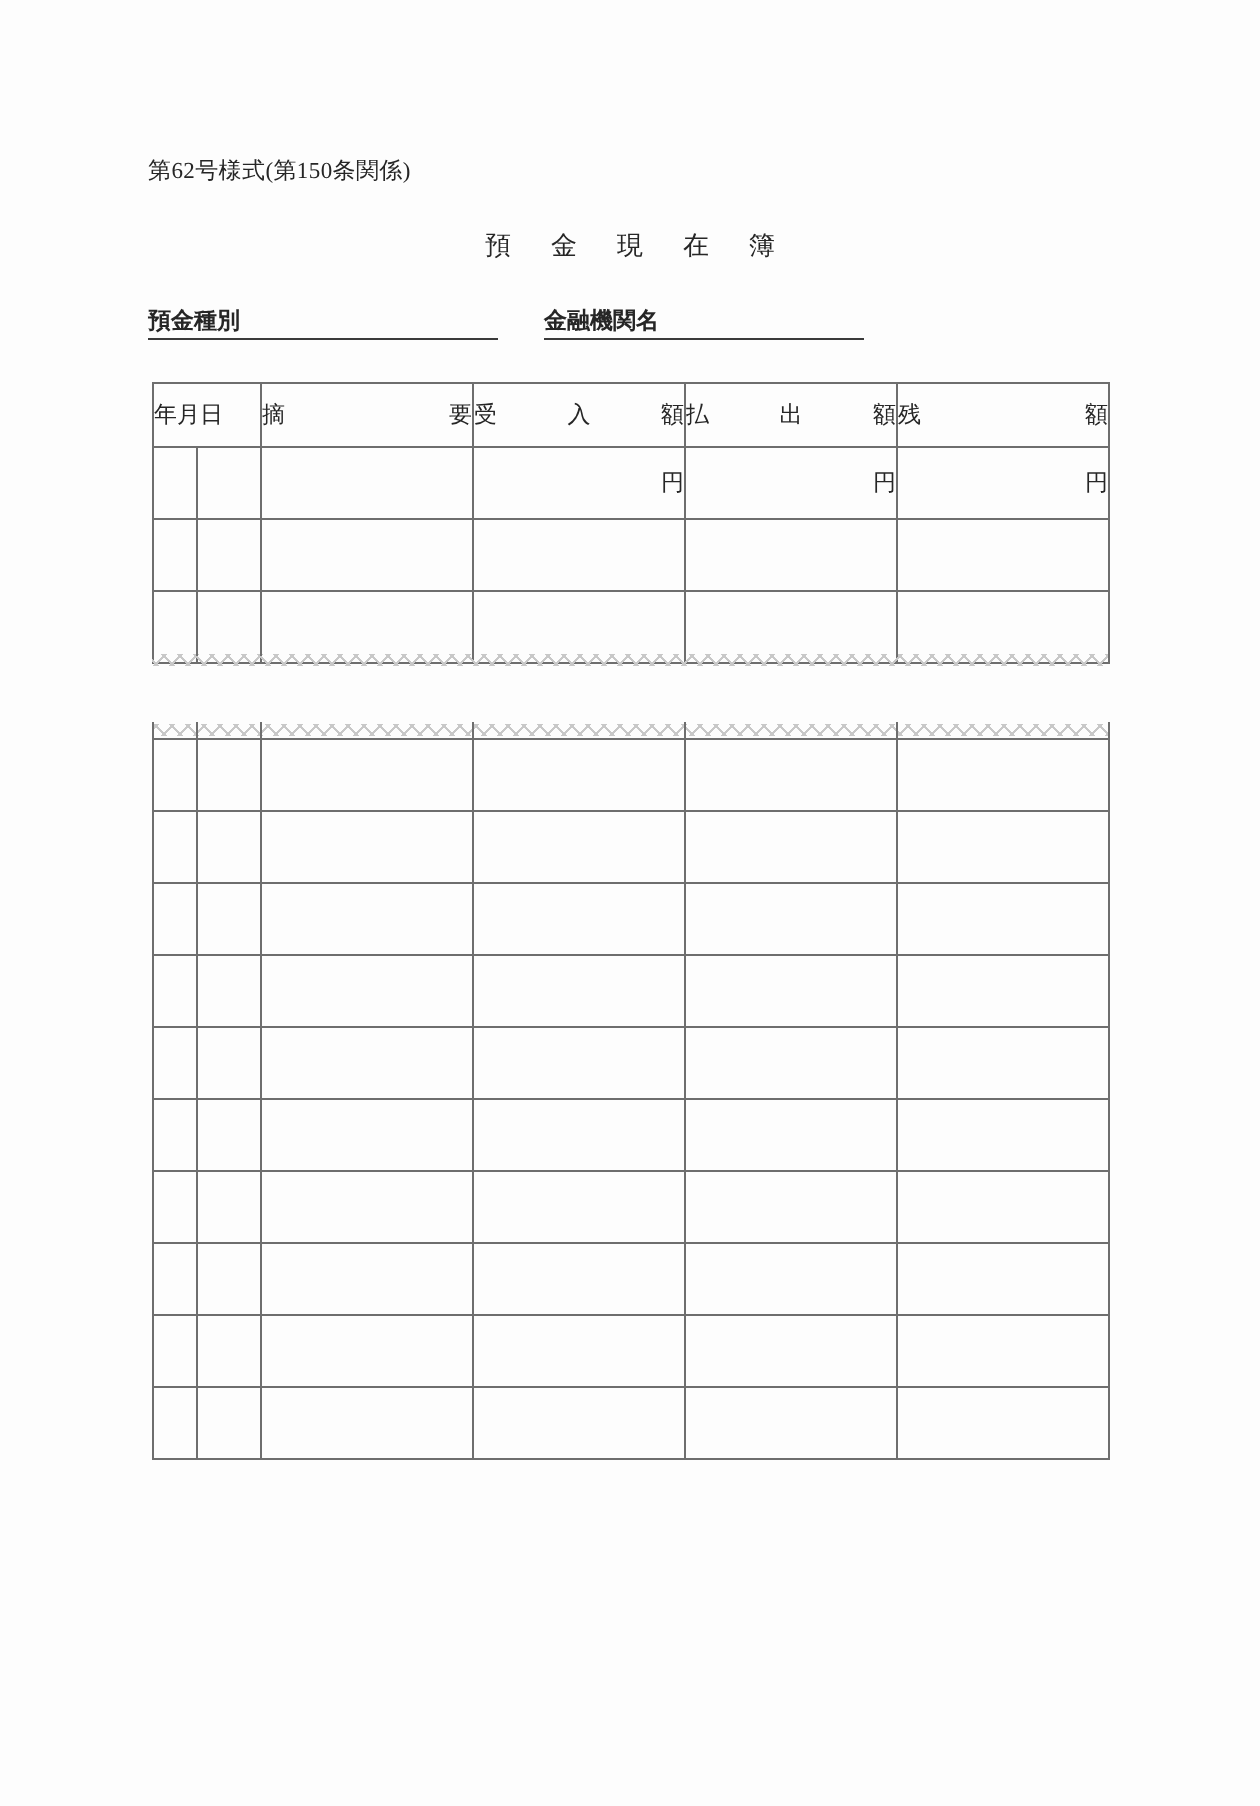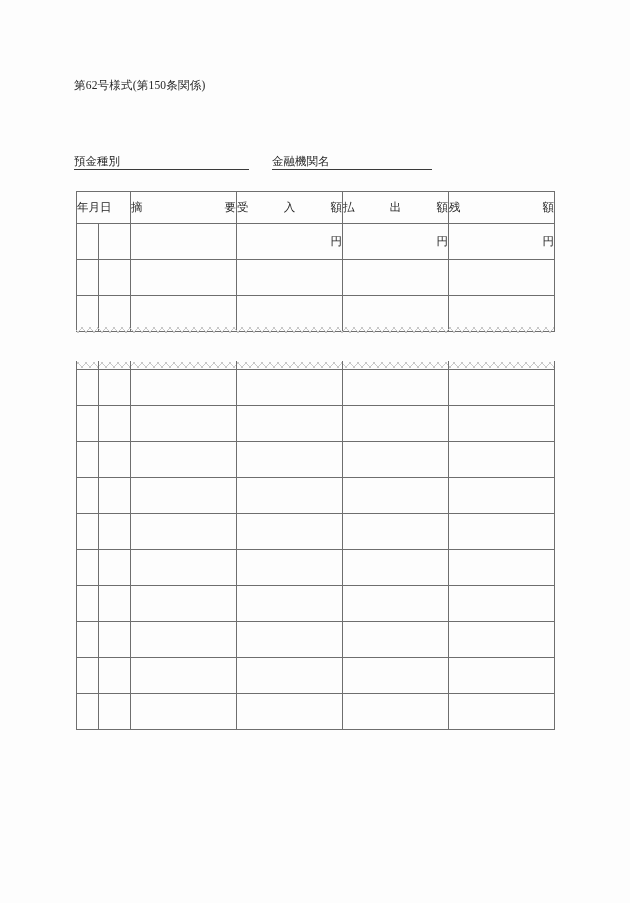--- a/index.html
+++ b/index.html
@@ -56,20 +56,21 @@
     height: 20px;
   }
   .field {
     position: absolute;
     top: 0;
     display: flex;
     align-items: flex-end;
     border-bottom: 1px solid #3a3a3a;
     height: 17px;
     box-sizing: border-box;
+    font-weight: bold;
   }
   .field-label {
     font-size: 11.5px;
     line-height: 13px;
     white-space: nowrap;
     padding-bottom: 1px;
   }
   .field-value {
     font-size: 11.5px;
     line-height: 13px;
@@ -196,20 +197,23 @@
   .note-marker.indent { text-indent: 14px; }
   .note-text { display: inline-block; }
 </style>
 </head>
 <body>
 
 <div class="page">
 
   <div class="form-no">第62号様式(第150条関係)</div>
 
+  <div class="doc-title">
+    <span class="ch">預</span><span class="ch">金</span><span class="ch">現</span><span class="ch">在</span><span class="ch">簿</span>
+  </div>
 
   <div class="field-row">
     <div class="field" id="field-deposit-type">
       <span class="field-label">預金種別</span>
       <span class="field-value"></span>
     </div>
     <div class="field" id="field-institution">
       <span class="field-label">金融機関名</span>
       <span class="field-value"></span>
     </div>

